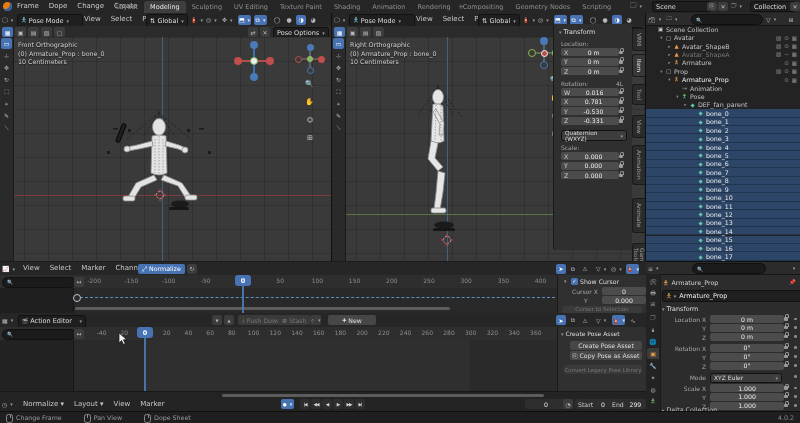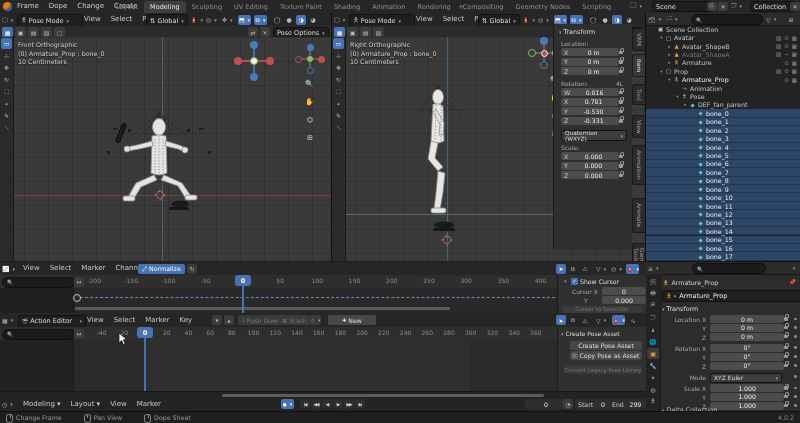--- a/index.html
+++ b/index.html
@@ -800,21 +800,20 @@
   <div class="abs hdr" style="left:0;top:313px;width:646px;height:14px;background:#262626;">
     <span class="abs ibtn" style="left:2px;top:2px;">
         <span class="glyph" data-g="▦"></span>
         <span class="caret">▾</span>
       </span>
     <span class="abs select" style="left:18px;top:1.5px;width:60px;">
       <span class="glyph" data-g="🎬" style="font-size:5px;margin-right:2px;"></span>
       <span style="flex:1;">Action Editor</span>
         <span class="caret">▾</span>
       </span>
-    <span id="dope-menus" class="abs" style="left:82px;top:0.5px;"><span class="menu-item">View</span><span class="menu-item">Select</span><span class="menu-item">Marker</span><span class="menu-item">Key</span></span>
     <span class="abs ibtn box" style="left:212px;top:2px;">
         <span class="glyph" data-g="▼" style="font-size:4px;"></span>
       </span>
     <span class="abs ibtn box" style="left:224px;top:2px;">
         <span class="glyph" data-g="▲" style="font-size:4px;"></span>
       </span>
     <span class="abs gbtn dis" style="left:238px;top:2px;padding:0 4px;">
       <span class="glyph" data-g="⤓" style="margin-right:2px;"></span>
         <span>Push Down</span>
       </span>
@@ -908,21 +907,21 @@
 
   <svg class="abs" style="left:118px;top:332px;" width="10" height="14" viewBox="0 0 10 14">
     <path d="M1,1 L1,11 L3.6,8.6 L5.4,12.4 L7.2,11.5 L5.4,7.8 L8.8,7.6 Z" fill="#f2f2f2" stroke="#111" stroke-width="0.7"></path>
   </svg>
 
   <div class="abs hdr" style="left:0;top:397px;width:646px;height:14px;background:#242424;">
     <span class="abs ibtn" style="left:2px;top:2px;">
         <span class="glyph" data-g="◷"></span>
         <span class="caret">▾</span>
       </span>
-    <span id="timeline-menus" class="abs" style="left:18px;top:0.5px;"><span class="menu-item">Modeling ▾</span><span class="menu-item">Layout ▾</span><span class="menu-item">View</span><span class="menu-item">Marker</span></span>
+    <span id="timeline-menus" class="abs" style="left:18px;top:0.5px;"><span class="menu-item">Normalize ▾</span><span class="menu-item">Layout ▾</span><span class="menu-item">View</span><span class="menu-item">Marker</span></span>
     <span class="abs ibtn blue" style="left:281px;top:2px;width:13px;">
         <span class="glyph" data-g="●" style="font-size:4.5px;"></span>
         <span class="caret" style="color:#dce7f5;">▾</span>
       </span>
     <span class="abs transport" style="left:300px;top:2px;">
       <span class="tbtn">|◀</span>
       <span class="tbtn">◀◀</span>
       <span class="tbtn">◀</span>
       <span class="tbtn">▶</span>
       <span class="tbtn">▶▶</span>

